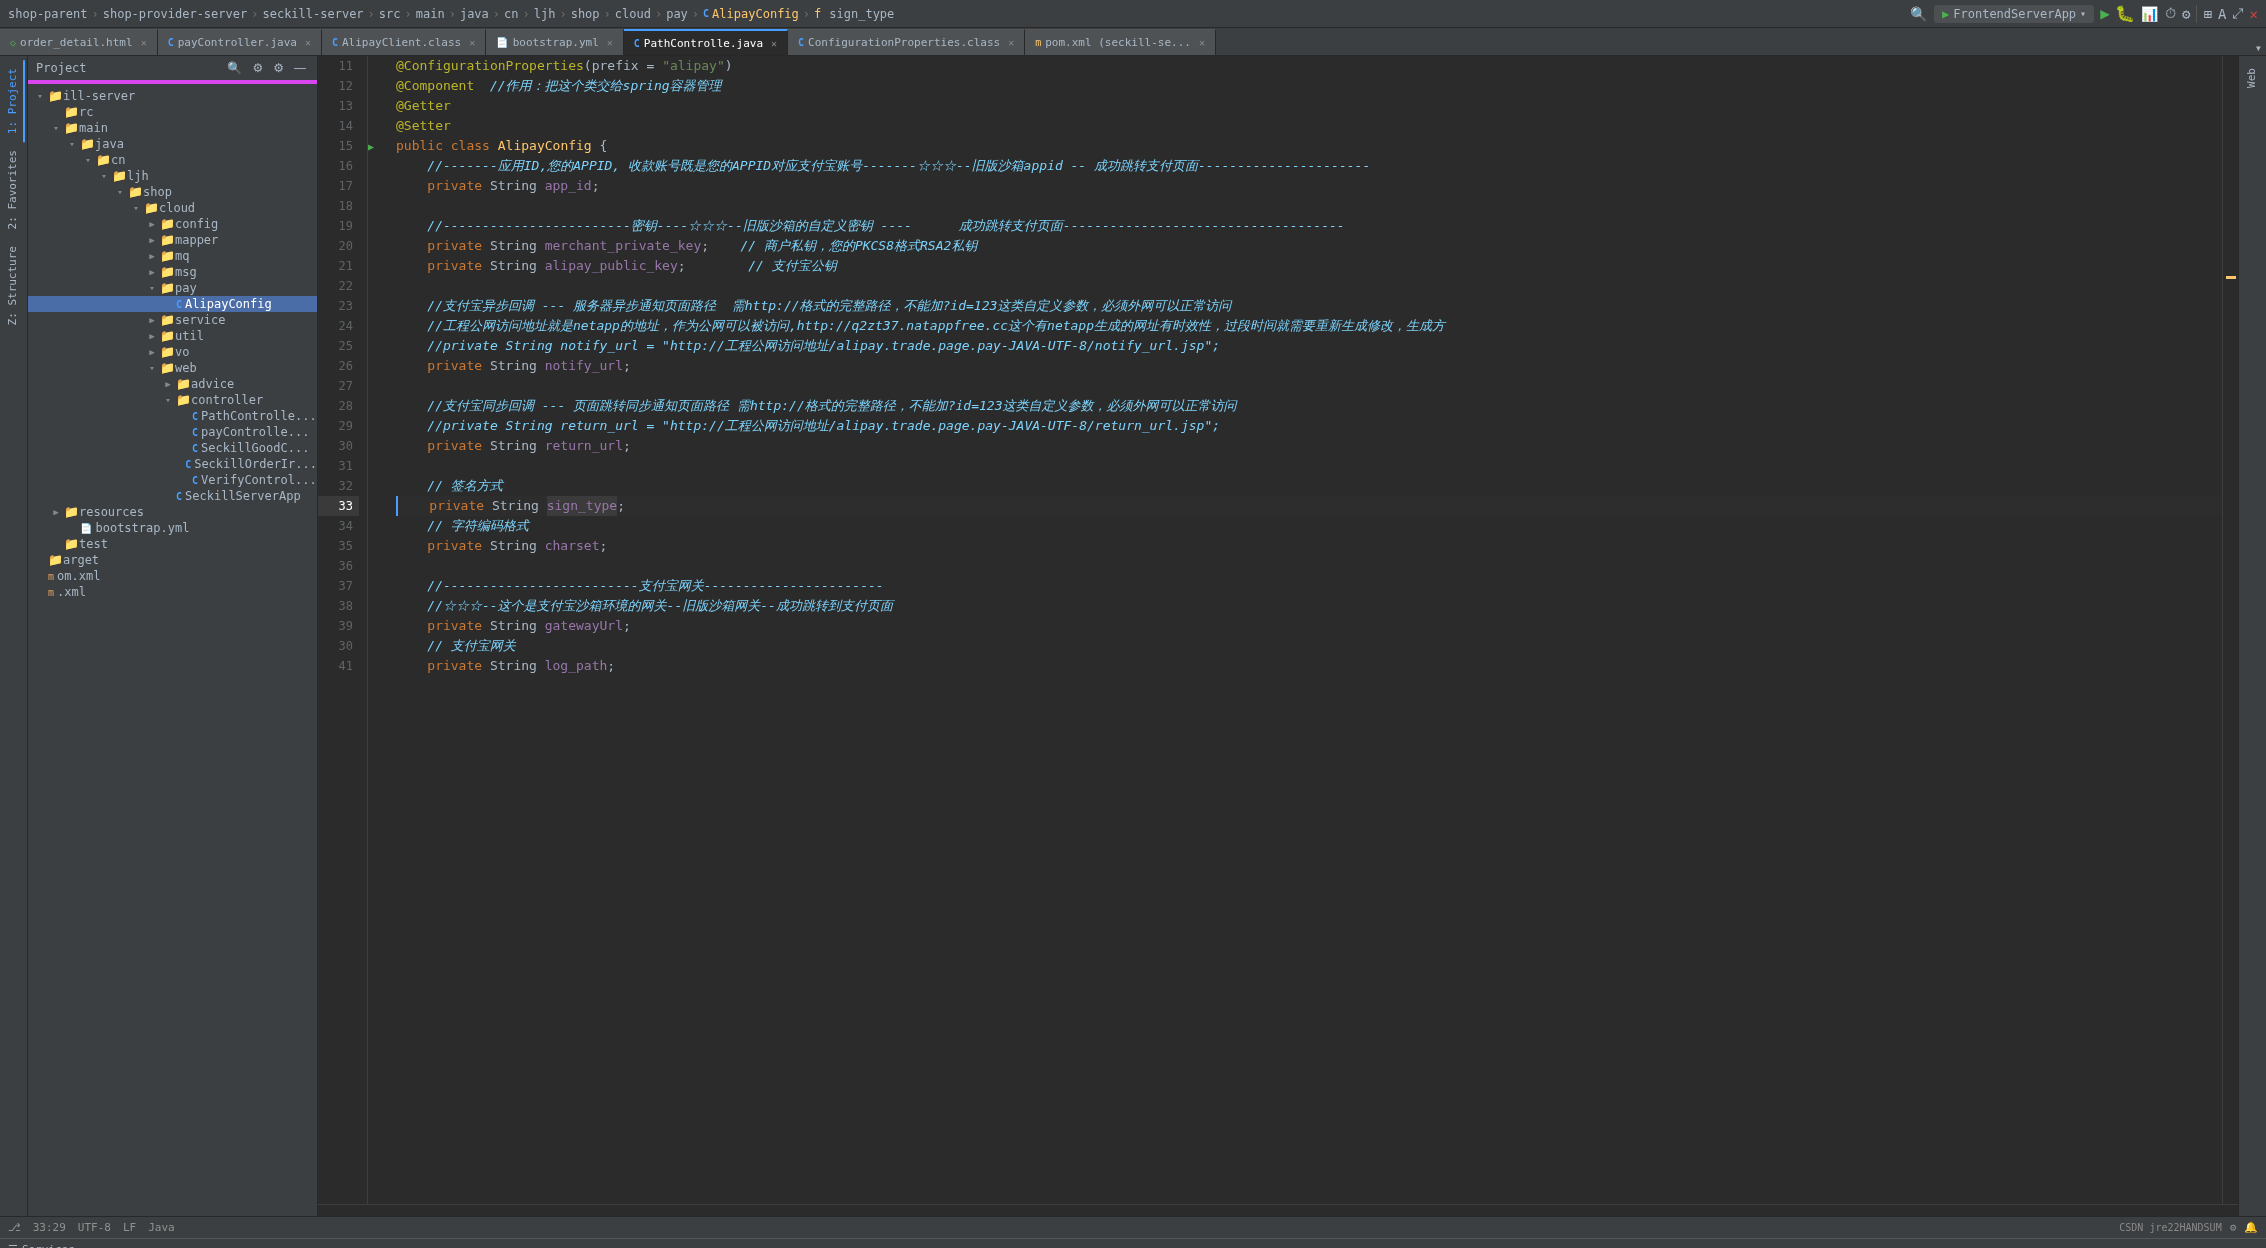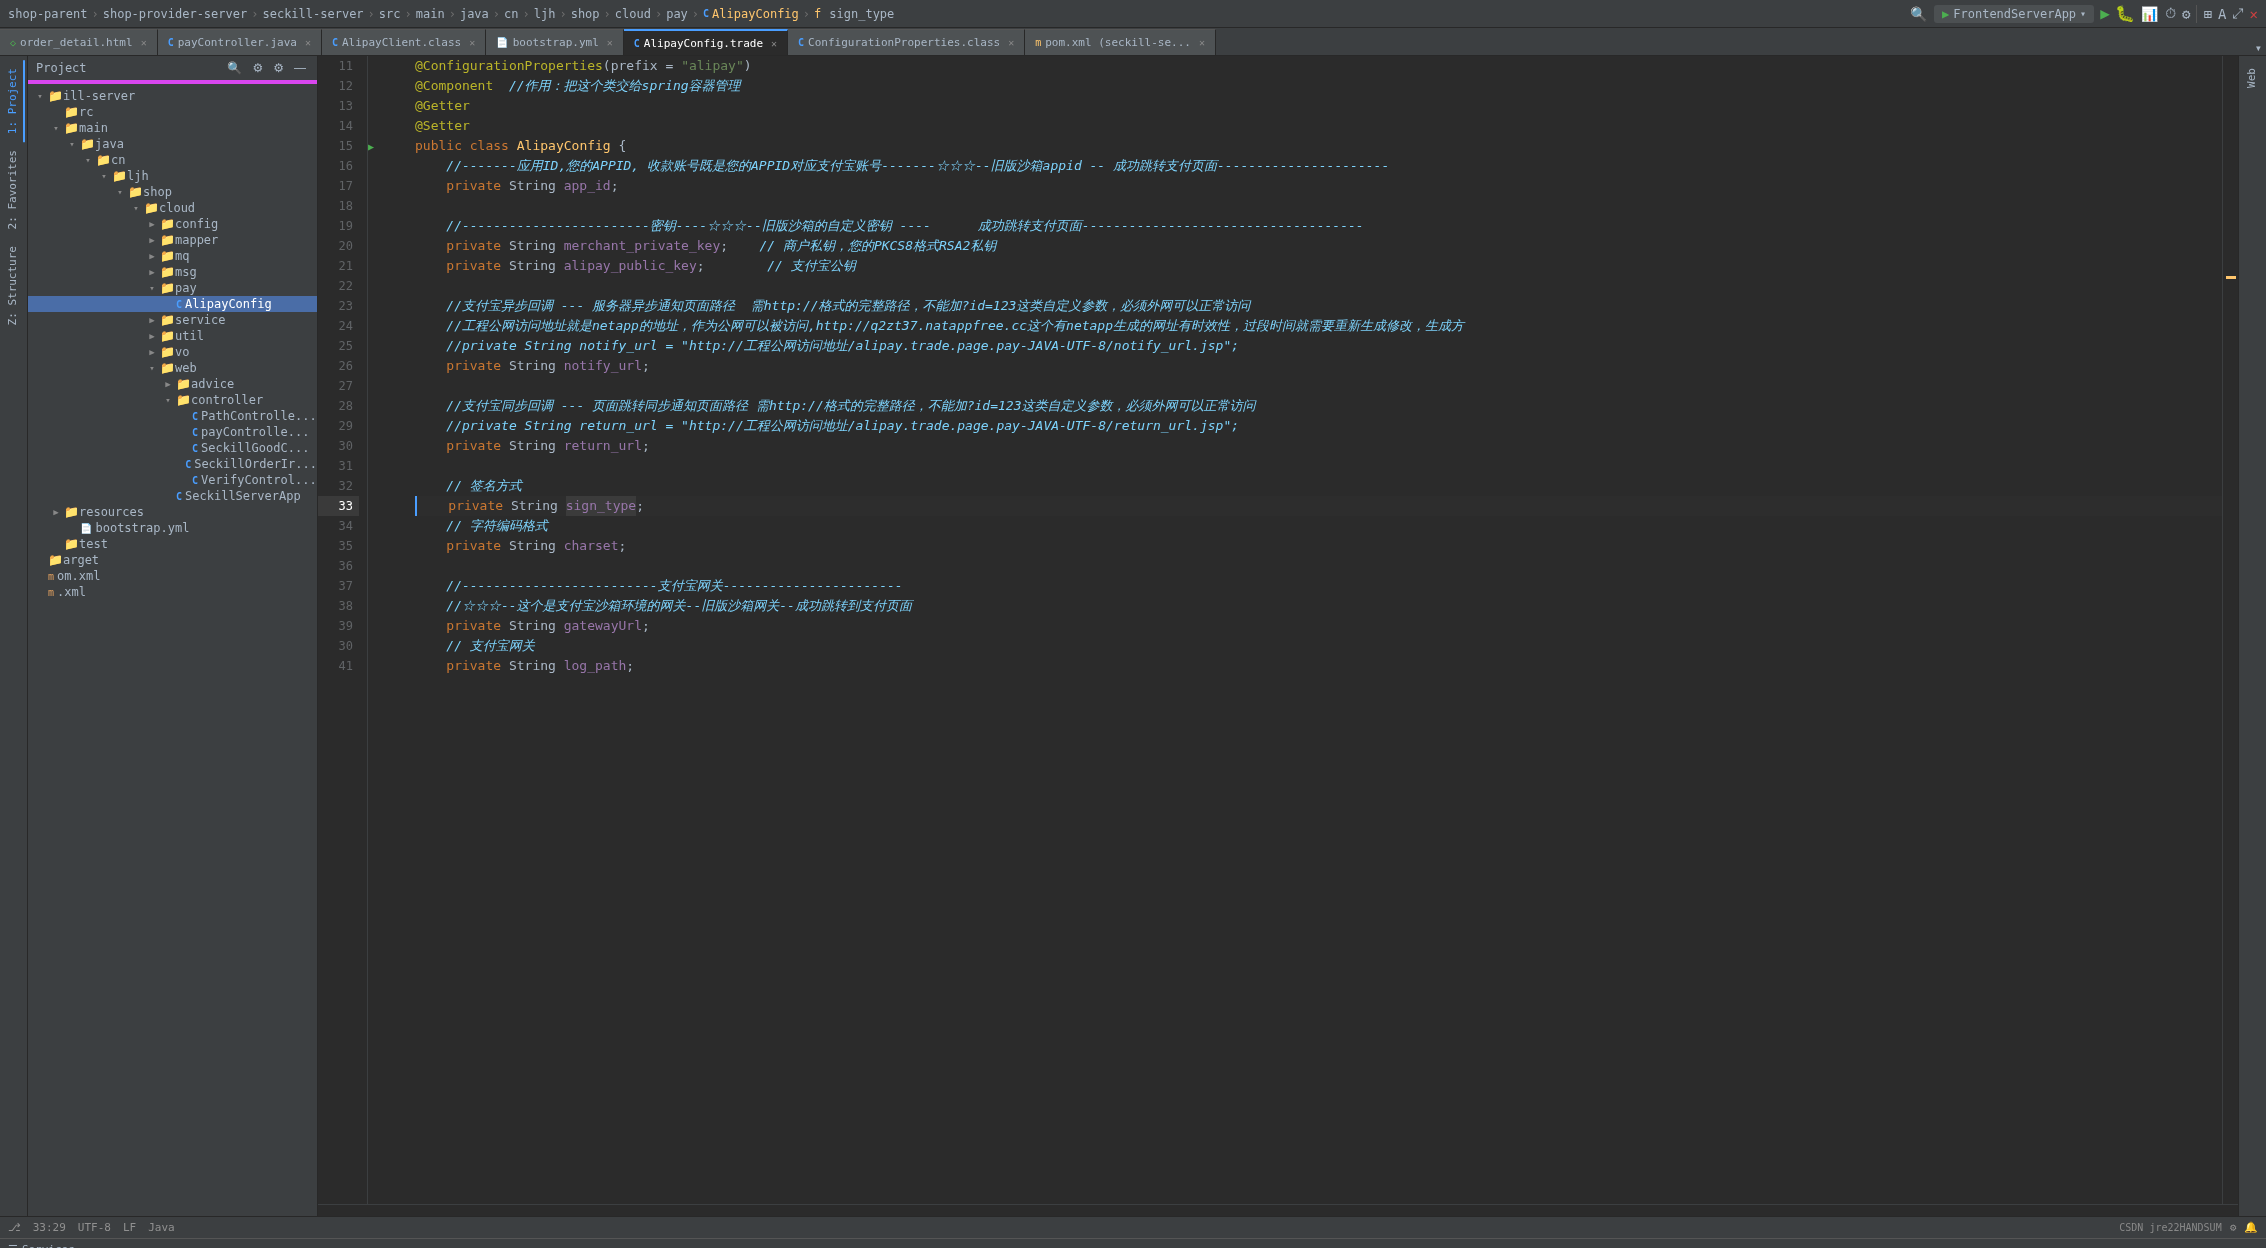--- a/index.html
+++ b/index.html
@@ -166,21 +166,20 @@
       overflow: auto;
       padding-left: 8px;
       line-height: 20px;
       font-size: 13px;
     }
     .code-line {
       height: 20px;
       display: flex;
       align-items: flex-end;
       white-space: pre;
-      margin-left: 19px;
     }
     .code-line.active-line { background: #323232; }
 
     
     .kw { color: #cc7832; } 
     .ann { color: #bbb529; } 
     .str { color: #6a8759; } 
     .type { color: #a9b7c6; } 
     .classname { color: #ffc66d; } 
     .field { color: #9876aa; } 
@@ -321,21 +320,21 @@
     <span>AlipayClient.class</span>
     <span class="tab-close">✕</span>
   </div>
   <div class="tab">
     <span class="tab-icon tab-icon-green">📄</span>
     <span>bootstrap.yml</span>
     <span class="tab-close">✕</span>
   </div>
   <div class="tab active">
     <span class="tab-icon tab-icon-blue" style="font-weight:bold;font-size:10px;">C</span>
-    <span>AlipayConfig.trade</span>
+    <span>PathControlle.java</span>
     <span class="tab-close">✕</span>
   </div>
   <div class="tab">
     <span class="tab-icon tab-icon-blue" style="font-weight:bold;font-size:10px;">C</span>
     <span>ConfigurationProperties.class</span>
     <span class="tab-close">✕</span>
   </div>
   <div class="tab">
     <span class="tab-icon tab-icon-orange">m</span>
     <span>pom.xml (seckill-se...</span>

